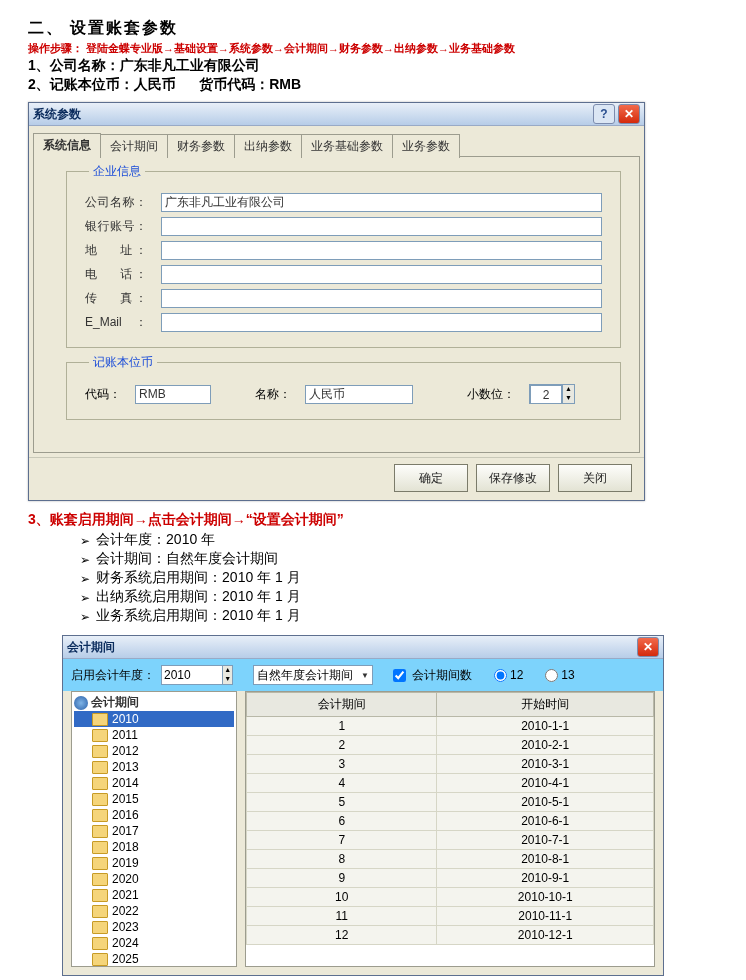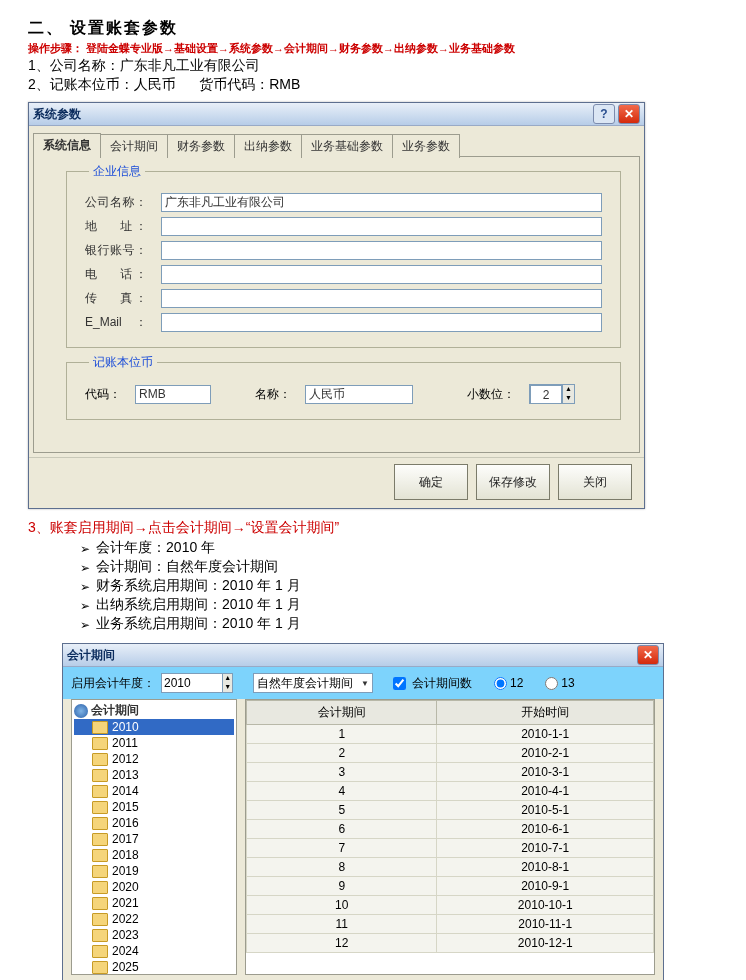--- a/index.html
+++ b/index.html
@@ -18,21 +18,21 @@
     letter-spacing: 2px;
     font-family: Liberation Serif, serif;
   }
   .step-path {
     color: #cc0000;
     font-weight: bold;
     font-size: 11px;
     white-space: nowrap;
   }
   .step-path span { display: inline-block; }
-  .line { margin: 1px 0; font-size: 14px; }
+  .line { margin: 1px 0; font-size: 14px; font-weight: bold; }
 
   
   .dialog {
     margin-top: 8px;
     border: 1px solid #5d6f8f;
     background: #ece9d8;
     width: 615px;
     box-shadow: 0 0 2px rgba(0,0,0,.3);
   }
   .titlebar {
@@ -123,21 +123,21 @@
   .dlg-buttons {
     display: flex;
     justify-content: flex-end;
     gap: 8px;
     padding: 6px 12px 8px;
     border-top: 1px solid #c8c8b8;
     background: #ece9d8;
   }
   .winbtn {
     min-width: 74px;
-    height: 36px;
+    height: 28px;
     border: 1px solid #7b7b6a;
     background: linear-gradient(#fdfdfb,#e3e3d4);
     font-size: 12px;
     cursor: pointer;
     color:#222;
   }
 
   
   .sect3-head { color:#cc0000; margin-top:10px;}
   .bullets { margin: 2px 0 10px 52px; font-size:14px; }
@@ -220,25 +220,25 @@
       <div class="tab">业务参数</div>
     </div>
   <div class="tab-body">
     <div class="fieldset">
       <span class="legend">企业信息</span>
       <div class="row">
           <label class="sep">公司名称</label>
           <input type="text" value="广东非凡工业有限公司" style="">
         </div>
       <div class="row">
+          <label class="sep">银行账号</label>
+          <input type="text" style="">
+        </div>
+      <div class="row">
           <label class="sep">地　    址</label>
-          <input type="text" style="">
-        </div>
-      <div class="row">
-          <label class="sep">银行账号</label>
           <input type="text" style="">
         </div>
       <div class="row">
           <label class="sep">电　    话</label>
           <input type="text" style="">
         </div>
       <div class="row">
           <label class="sep">传　    真</label>
           <input type="text" style="">
         </div>

